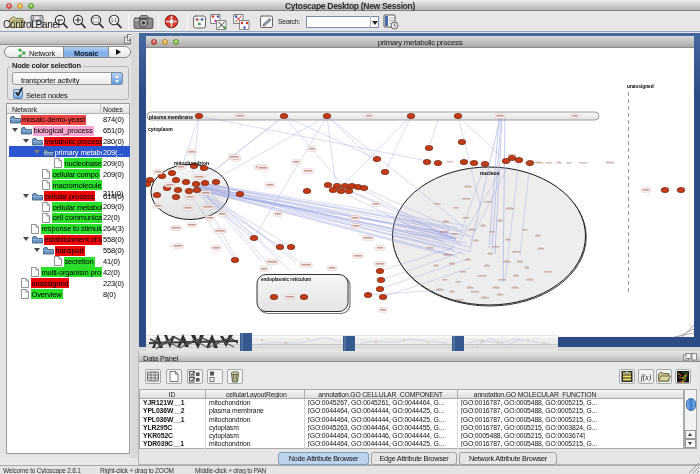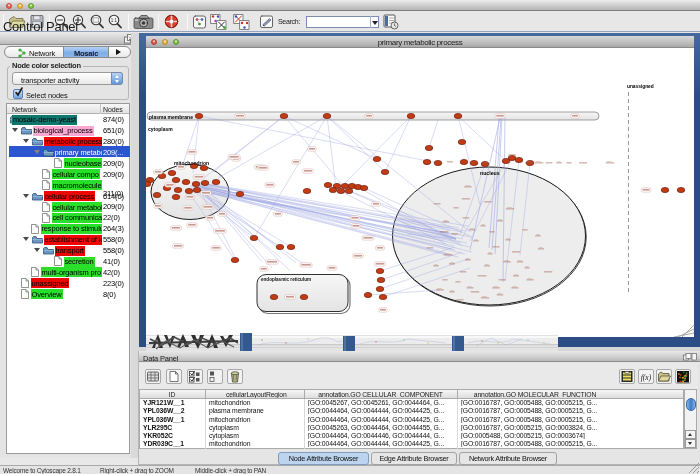--- a/index.html
+++ b/index.html
@@ -7,20 +7,21 @@
 .tl{width:6px;height:6px;border-radius:50%;}
 .grad-tb{background:linear-gradient(#ededed,#d2d2d2 45%,#b5b5b5);}
 .hdr{background:linear-gradient(#e8e8e8,#cfcfcf 60%,#b9b9b9);border-bottom:1px solid #8e8e8e;}
 .icobtn{border:1px solid #a8a8a8;background:#f2f2f2;border-radius:2px;}
 </style></head><body>
 <div id="stage">
 <div class="ab grad-tb" style="left:0;top:0;width:700px;height:11px;border-bottom:1px solid #7d7d7d;"></div>
     <div class="ab tl" style="left:6px;top:2.5px;background:radial-gradient(circle at 50% 30%, #fff 0%, #ee6156 45%, #ee6156);border:0.5px solid #c2453c;"></div>
     <div class="ab tl" style="left:17px;top:2.5px;background:radial-gradient(circle at 50% 30%, #fff 0%, #f5b63e 45%, #f5b63e);border:0.5px solid #c9912c;"></div>
     <div class="ab tl" style="left:28px;top:2.5px;background:radial-gradient(circle at 50% 30%, #fff 0%, #7ec544 45%, #7ec544);border:0.5px solid #5d9a2b;"></div>
+    <div class="ab" style="left:0;top:1px;width:700px;text-align:center;font-size:8.5px;font-weight:600;color:#2a2a2a;letter-spacing:-0.3px;">Cytoscape Desktop (New Session)</div>
     <div class="ab" style="left:0;top:12px;width:700px;height:20px;background:#e7e7e7;border-bottom:1px solid #93a2bd;"></div>
     <div class="ab" style="left:2.5px;top:14px;width:1px;height:16px;background:#c2c2c2;border-right:1px solid #f8f8f8;"></div>
     <div class="ab" style="left:49px;top:14px;width:1px;height:16px;background:#c2c2c2;border-right:1px solid #f8f8f8;"></div>
     <div class="ab" style="left:128px;top:14px;width:1px;height:16px;background:#c2c2c2;border-right:1px solid #f8f8f8;"></div>
     <div class="ab" style="left:157.5px;top:14px;width:1px;height:16px;background:#c2c2c2;border-right:1px solid #f8f8f8;"></div>
     <div class="ab" style="left:186.5px;top:14px;width:1px;height:16px;background:#c2c2c2;border-right:1px solid #f8f8f8;"></div>
     <svg class="ab" style="left:0;top:11px;" width="700" height="21" viewBox="0 0 700 21">
 <g stroke-linecap="round" stroke-linejoin="round">
 
 <path d="M10 8 L14 5.5 L16 7.5 L23 7.5 L23 16 L10 16 Z" fill="#c9c389" stroke="#6b6746" stroke-width="0.8"></path>
@@ -94,21 +95,21 @@
 <rect x="1" y="1" width="11" height="12" rx="1" fill="#fdfdfd" stroke="#444" stroke-width="0.9"></rect>
 <rect x="2" y="2" width="3" height="10" fill="#4a6aaa"></rect>
 <line x1="6" y1="4" x2="11" y2="4" stroke="#999" stroke-width="0.8"></line>
 <line x1="6" y1="6.5" x2="11" y2="6.5" stroke="#999" stroke-width="0.8"></line>
 <line x1="6" y1="9" x2="11" y2="9" stroke="#999" stroke-width="0.8"></line>
 <circle cx="11.5" cy="11.5" r="3.5" fill="#e8e8e8" stroke="#444" stroke-width="0.8"></circle>
 <path d="M11.5 9.5 L11.5 11.5 L13 12.5" stroke="#333" stroke-width="0.7" fill="none"></path>
 </svg>
     <div class="ab" style="left:0;top:33px;width:135px;height:425px;background:#e4e4e4;border-right:1px solid #b0b0b0;"></div>
     <div class="ab hdr" style="left:0;top:33px;width:135px;height:12px;"></div>
-    <div class="ab" style="left:3px;top:19px;font-size:13px;letter-spacing:-0.3px;color:#1a1a1a;text-align:right;">Control Panel</div>
+    <div class="ab" style="left:3px;top:19px;font-size:10px;letter-spacing:-0.3px;color:#1a1a1a;text-align:right;">Control Panel</div>
     <svg class="ab" style="left:124px;top:34px;" width="10" height="10" viewBox="0 0 10 10">
 <rect x="0.5" y="3" width="6" height="6" fill="#eee" stroke="#666" stroke-width="0.8"></rect>
 <rect x="3.5" y="0.5" width="6" height="6" fill="#f8f8f8" stroke="#666" stroke-width="0.8"></rect>
 <path d="M5 2.5 L8 5.5 M8 2.5 L8 5.5 L5 5.5" stroke="#444" stroke-width="0.7" fill="none"></path>
 </svg>
     <div class="ab" style="left:4px;top:46px;width:127px;height:12px;background:linear-gradient(#ffffff,#e8e8e8);border:1px solid #8a8a8a;border-radius:6px;"></div>
     <div class="ab" style="left:64px;top:47px;width:44px;height:10px;background:linear-gradient(#b4d2f2,#7fade8 60%,#8cb6ea);"></div>
     <div class="ab" style="left:63px;top:46px;width:1px;height:12px;background:#8a8a8a;"></div>
     <div class="ab" style="left:108px;top:46px;width:1px;height:12px;background:#8a8a8a;"></div>
     <svg class="ab" style="left:17px;top:47.5px;" width="10" height="10" viewBox="0 0 10 10">
@@ -135,21 +136,21 @@
     <div class="ab" style="left:26px;top:91px;font-size:7.5px;letter-spacing:-0.15px;color:#111;">Select nodes</div>
     <div class="ab" style="left:6px;top:103px;width:124px;height:351px;background:#fff;border:1px solid #9a9a9a;"></div>
     <div class="ab" style="left:7px;top:104px;width:122px;height:9.5px;background:linear-gradient(#f7f7f7,#e2e2e2);border-bottom:1px solid #b2b2b2;"></div>
     <div class="ab" style="left:100px;top:104px;width:1px;height:9.5px;background:#c6c6c6;"></div>
     <div class="ab" style="left:12px;top:105.5px;font-size:7px;letter-spacing:-0.1px;color:#222;">Network</div>
     <div class="ab" style="left:103px;top:105.5px;font-size:7px;letter-spacing:-0.1px;color:#222;">Nodes</div>
     <svg class="ab" style="left:10px;top:115.2px;" width="11" height="9" viewBox="0 0 11 9">
 <path d="M0.5 2.5 L0.5 8 L10.5 8 L10.5 3.5 L5 3.5 L4 1.5 L1.5 1.5 Z" fill="#6d97c2" stroke="#2e5278" stroke-width="0.8"></path>
 <path d="M0.5 4.5 L10.5 4.5" stroke="#8fb3d6" stroke-width="1"></path>
     </svg>
-    <div class="ab" style="left:12px;top:114.8px;background:#0f766e;font-size:7.5px;letter-spacing:-0.15px;color:#000;padding:0.5px 1px;max-width:80.5px;overflow:hidden;white-space:nowrap;">mosaic-demo-yeast</div>
+    <div class="ab" style="left:21px;top:114.8px;background:#ef4444;font-size:7.5px;letter-spacing:-0.15px;color:#000;padding:0.5px 1px;max-width:80.5px;overflow:hidden;white-space:nowrap;">mosaic-demo-yeast</div>
     <div class="ab" style="left:103px;top:115.2px;font-size:7.5px;letter-spacing:-0.15px;color:#000;white-space:nowrap;">874(0)</div>
     <div class="ab" style="left:12px;top:128.1px;width:0;height:0;border-left:3.5px solid transparent;border-right:3.5px solid transparent;border-top:4.5px solid #4a4a4a;"></div>
     <svg class="ab" style="left:21px;top:126.10000000000001px;" width="11" height="9" viewBox="0 0 11 9">
 <path d="M0.5 2.5 L0.5 8 L10.5 8 L10.5 3.5 L5 3.5 L4 1.5 L1.5 1.5 Z" fill="#6d97c2" stroke="#2e5278" stroke-width="0.8"></path>
 <path d="M0.5 4.5 L10.5 4.5" stroke="#8fb3d6" stroke-width="1"></path>
     </svg>
     <div class="ab" style="left:32.5px;top:125.7px;background:#f9a8d4;font-size:7.5px;letter-spacing:-0.15px;color:#000;padding:0.5px 1px;max-width:69.5px;overflow:hidden;white-space:nowrap;">biological_process</div>
     <div class="ab" style="left:103px;top:126.10000000000001px;font-size:7.5px;letter-spacing:-0.15px;color:#000;white-space:nowrap;">651(0)</div>
     <div class="ab" style="left:23px;top:139.0px;width:0;height:0;border-left:3.5px solid transparent;border-right:3.5px solid transparent;border-top:4.5px solid #4a4a4a;"></div>
     <svg class="ab" style="left:32px;top:137.0px;" width="11" height="9" viewBox="0 0 11 9">

